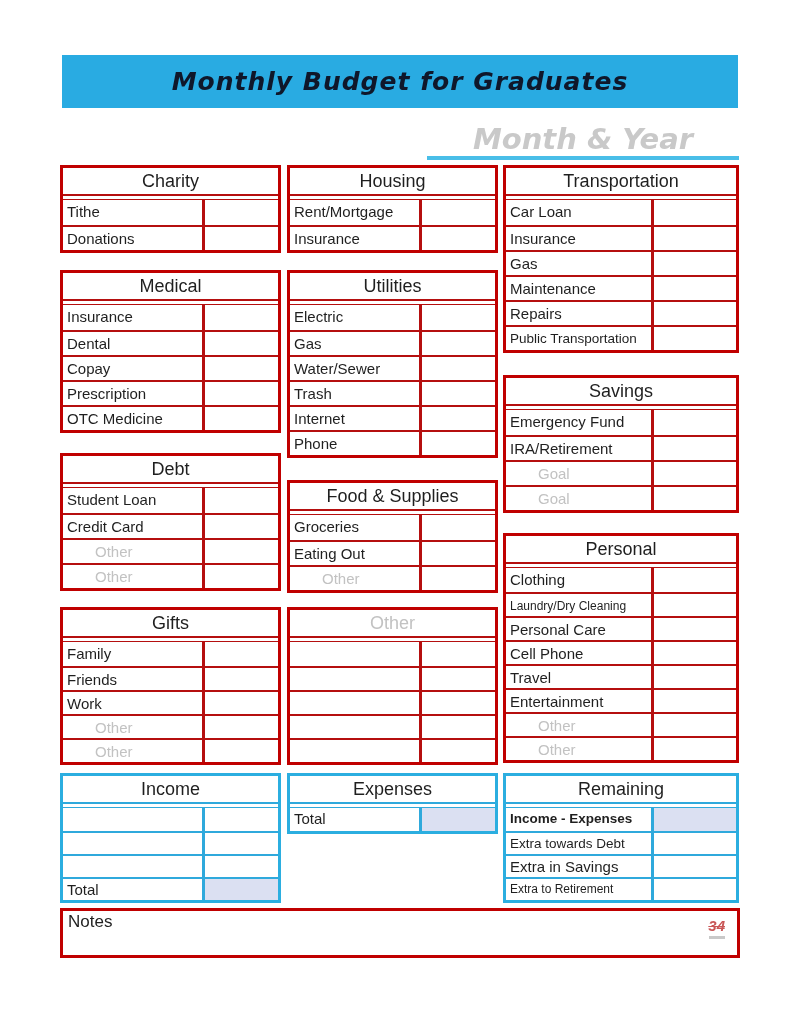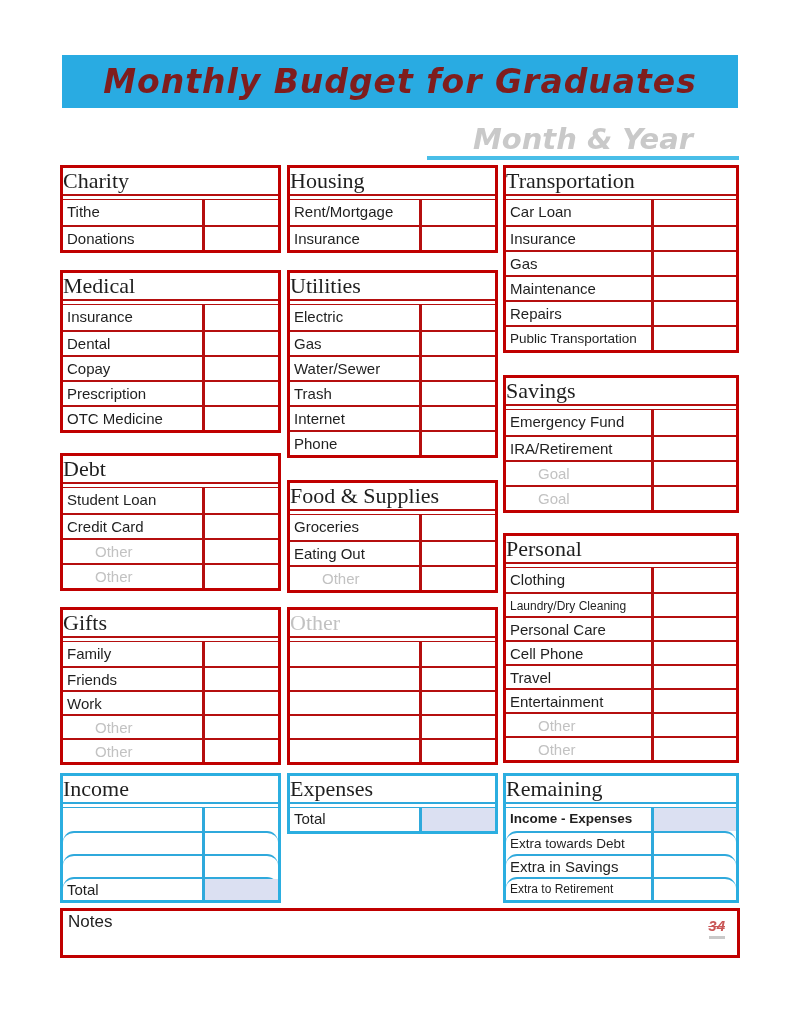--- a/index.html
+++ b/index.html
@@ -8,40 +8,40 @@
     --banner:#29ABE2; --shade:#DBE0F2;
     --ink:#1F1F1F; --muted:#C2C2C2;
   }
   *{box-sizing:border-box;margin:0;padding:0;}
   body{background:#fff;font-family:"Liberation Sans",sans-serif;color:var(--ink);}
   .page{position:relative;width:800px;height:1014px;background:#fff;overflow:hidden;}
 
   
   .banner{position:absolute;left:62px;top:55px;width:676px;height:53px;background:var(--banner);
           display:flex;align-items:center;justify-content:center;}
-  .banner h1{color:#7f1d1d;font-size:33px;font-weight:bold;font-style:italic;letter-spacing:1px;
+  .banner h1{color:#0f172a;font-size:25px;font-weight:bold;font-style:italic;letter-spacing:1px;
              font-family:"DejaVu Sans",sans-serif;}
 
   
   .monthyear{position:absolute;left:427px;top:112px;width:312px;height:48px;
              border-bottom:4px solid #49BEE8;display:flex;align-items:flex-end;justify-content:center;}
   .monthyear span{color:#C9C9C9;font-size:29px;font-weight:bold;font-style:italic;
                   font-family:"DejaVu Sans",sans-serif;line-height:1.1;}
 
   
   .btable{position:absolute;background:#fff;border:3px solid var(--red);}
   .btable.blue{border-color:var(--blue);}
-  .hdr{text-align:left;font-size:22px;line-height:26px;border-bottom:2px solid var(--red-line);font-family:Liberation Serif, serif;}
+  .hdr{text-align:center;font-size:18px;line-height:26px;border-bottom:2px solid var(--red-line);}
   .blue .hdr{border-bottom-color:var(--blue-line);}
   .hdr.muted{color:var(--muted);}
   .rows{border-top:1px solid var(--red-line);margin-top:3px;}
   .blue .rows{border-top-color:var(--blue-line);}
   .row{display:flex;align-items:stretch;}
   .row + .row{border-top:2px solid var(--red-line);gap:13px;}
-  .blue .row + .row{border-top-color:var(--blue-line);border-radius:11px;}
+  .blue .row + .row{border-top-color:var(--blue-line);}
   .lbl{flex:1;font-size:15px;line-height:23px;padding:0 0 0 4px;white-space:nowrap;overflow:hidden;}
   .amt{border-left:3px solid var(--red-line);}
   .blue .amt{border-left-color:var(--blue-line);}
   .c1 .amt{width:76px;} .c2 .amt{width:76px;} .c3 .amt{width:85px;}
   .lbl.muted{color:var(--muted);margin-left:28px;}
   .lbl.sm{font-size:13.5px;} .lbl.xs{font-size:12px;line-height:25px;} .lbl.bold{font-weight:bold;}
   .amt.shaded{background:var(--shade);}
   .btable .row{height:25px;}
   .btable.compact .row{height:24px;}
   .btable.tight .row{height:23px;justify-content:center;}

